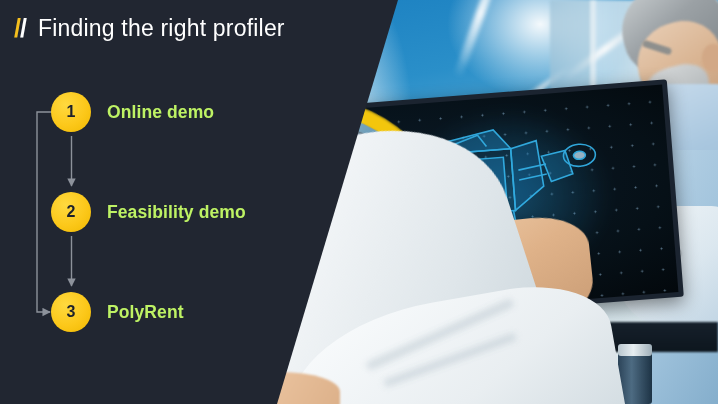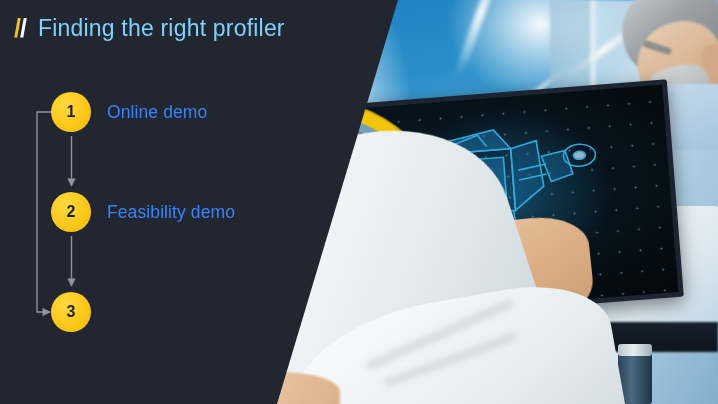--- a/index.html
+++ b/index.html
@@ -277,21 +277,21 @@
   }
   .slashes {
     display: inline-block;
     font-size: 25px; font-weight: 700; line-height: 1;
     letter-spacing: -1px;
     white-space: pre;
   }
   .slash-y { color: #f5bf1e; }
   .slash-w { color: #ffffff; }
   .title-text {
-    color: #7dd3fc;
+    color: #ffffff;
     font-size: 23px;
     font-weight: 400;
     letter-spacing: .2px;
     white-space: nowrap;
   }
 
   .steps { position: absolute; left: 0; top: 0; width: 280px; height: 404px; }
   .step {
     position: absolute;
     display: flex; align-items: center; gap: 16px;
@@ -299,23 +299,23 @@
   }
   .badge {
     width: 40px; height: 40px; border-radius: 50%;
     background: radial-gradient(circle at 36% 32%, #ffd93f 0%, #fcc81a 55%, #f0b800 100%);
     color: #1d212b;
     font-size: 16px; font-weight: 700;
     display: flex; align-items: center; justify-content: center;
     flex: 0 0 auto;
   }
   .step-label {
-    color: #3b82f6;
+    color: #bef264;
     font-size: 17.5px;
-    font-weight: 400;
+    font-weight: 700;
     white-space: nowrap;
     letter-spacing: .1px;
   }
   .connectors { position: absolute; left: 0; top: 0; width: 280px; height: 404px; pointer-events: none; }
 </style>
 </head>
 <body>
 
 <div class="slide">
 
@@ -430,17 +430,18 @@
         <div class="step-label">Online demo</div>
       </div>
 
       <div class="step" style="top:192px">
         <div class="badge">2</div>
         <div class="step-label">Feasibility demo</div>
       </div>
 
       <div class="step" style="top:292px">
         <div class="badge">3</div>
+        <div class="step-label">PolyRent</div>
       </div>
 
     </div>
   </div>
 </div>
 
 </body></html>

